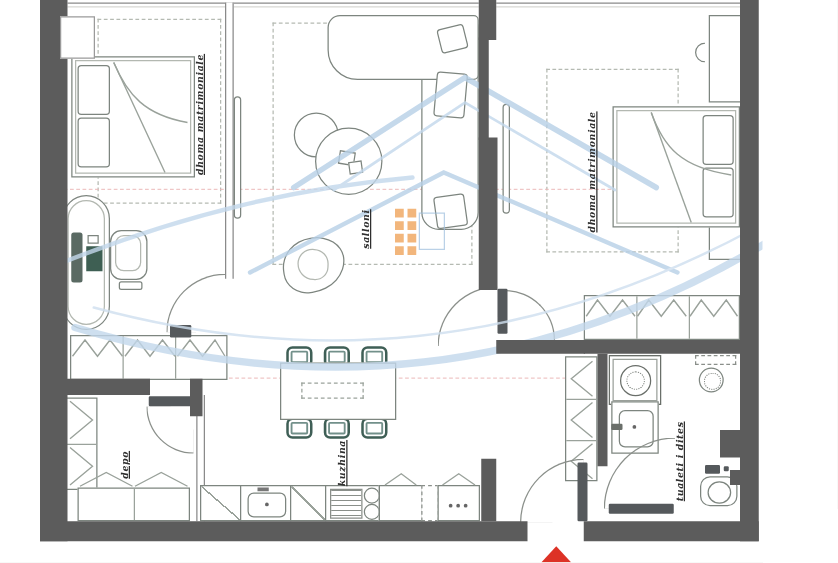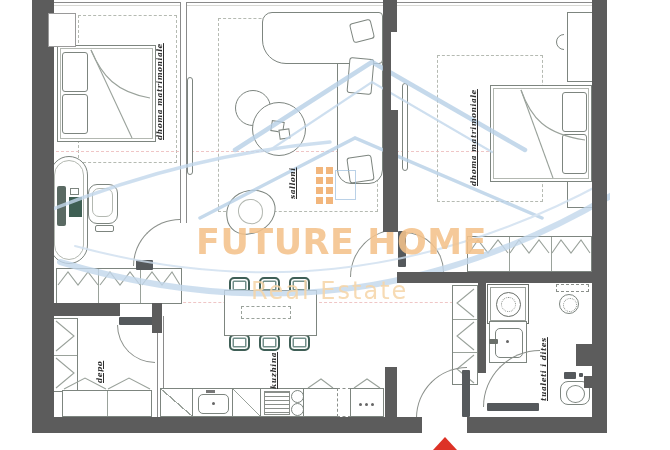--- a/index.html
+++ b/index.html
@@ -216,22 +216,20 @@
       <span></span>
         <span></span>
       <span></span>
         <span></span>
       <span></span>
         <span></span>
       <span></span>
         <span></span>
     </div>
     <div style="position:absolute;left:335px;top:170px;width:21px;height:30px;border:1.5px solid #9cbedd;opacity:.7;box-sizing:border-box;"></div>
-    <div class="brand" style="position:absolute;left:196px;top:222px;">FUTURE HOME</div>
-    <div class="tag" style="position:absolute;left:251px;top:277px;">Real Estate</div>
   </div>
 
   <div class="w" style="left:32px;top:0;width:22px;height:433px;"></div>
   <div class="w" style="left:32px;top:417px;width:390px;height:16px;"></div>
   <div class="w" style="left:467px;top:417px;width:140px;height:16px;"></div>
   <div class="w" style="left:592px;top:0;width:15px;height:433px;"></div>
   <div class="w" style="left:383px;top:0;width:14px;height:32px;"></div>
   <div class="w" style="left:383px;top:30px;width:8px;height:82px;"></div>
   <div class="w" style="left:383px;top:110px;width:15px;height:122px;"></div>
   <div class="w" style="left:397px;top:272px;width:71px;height:11px;"></div>

